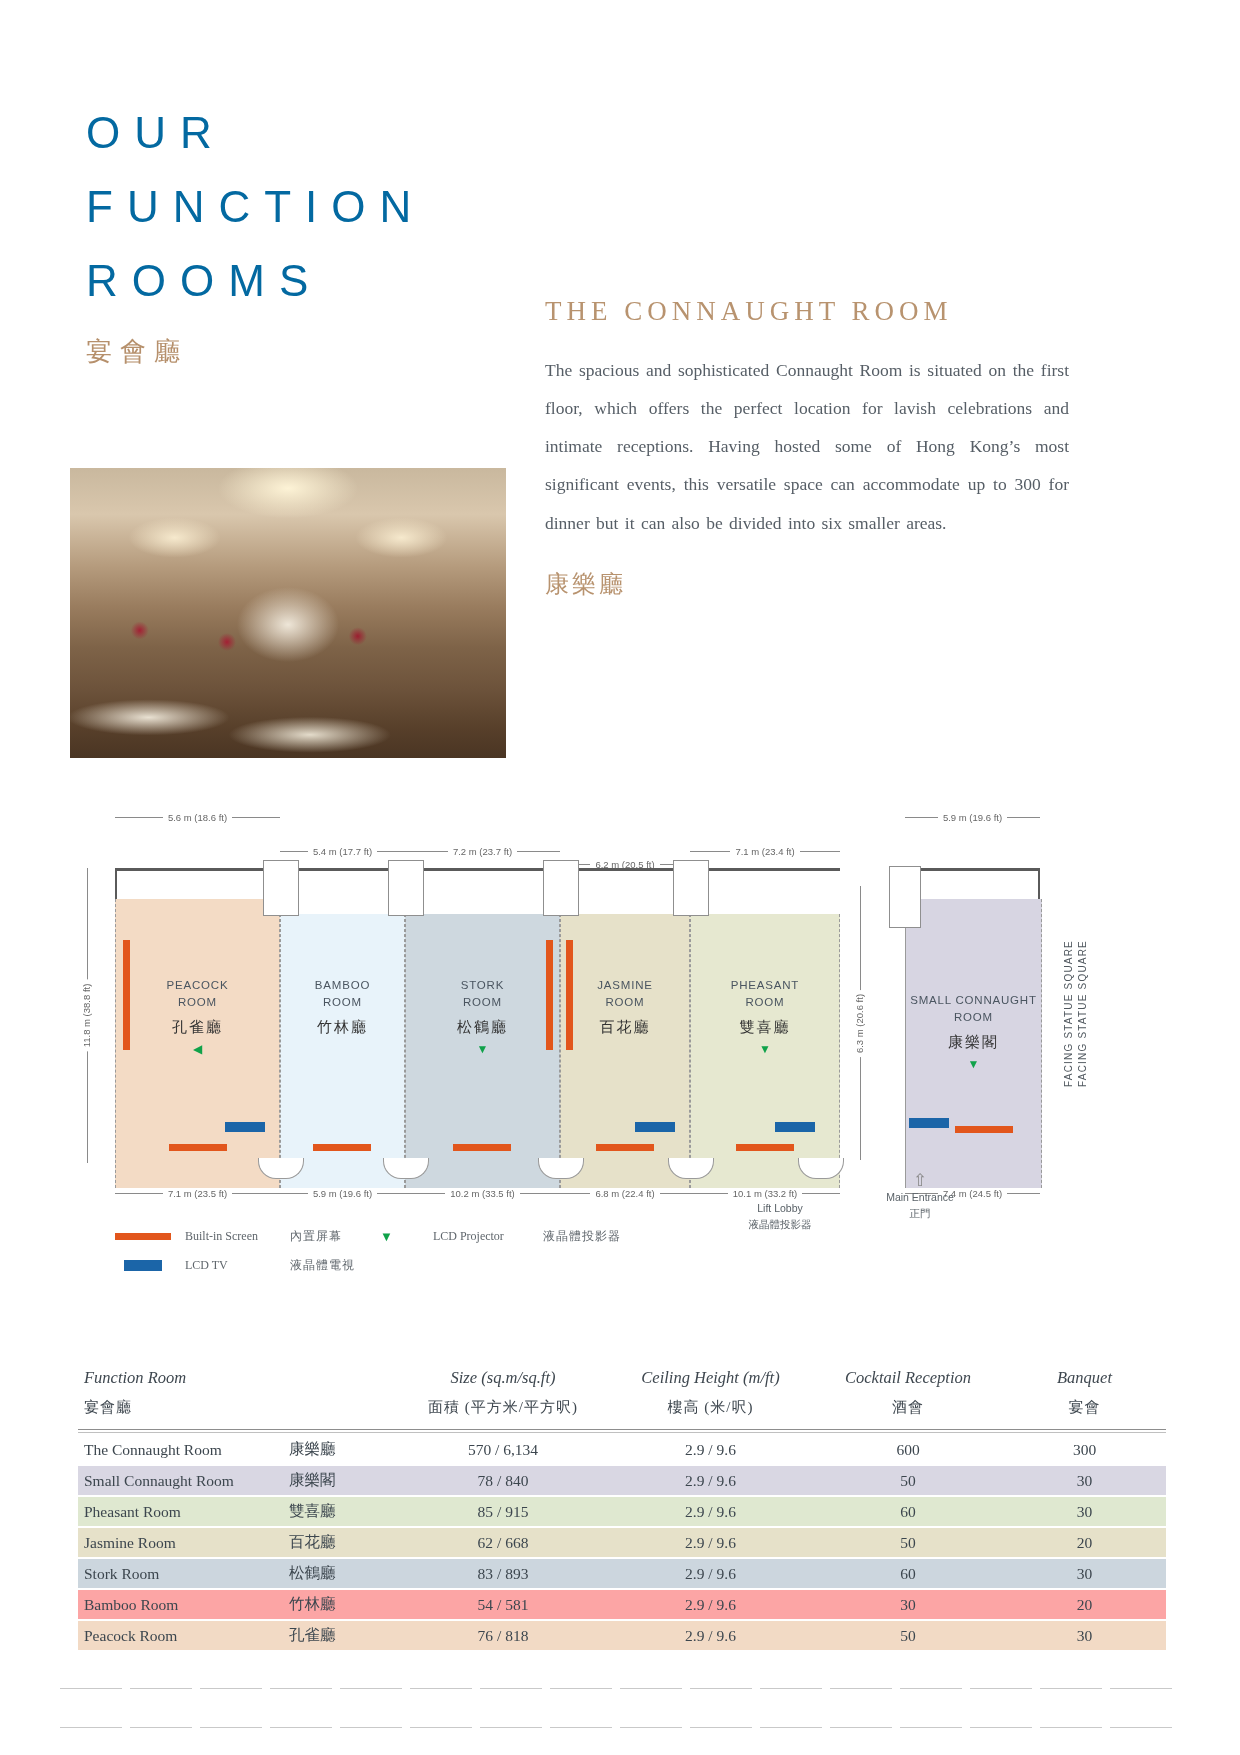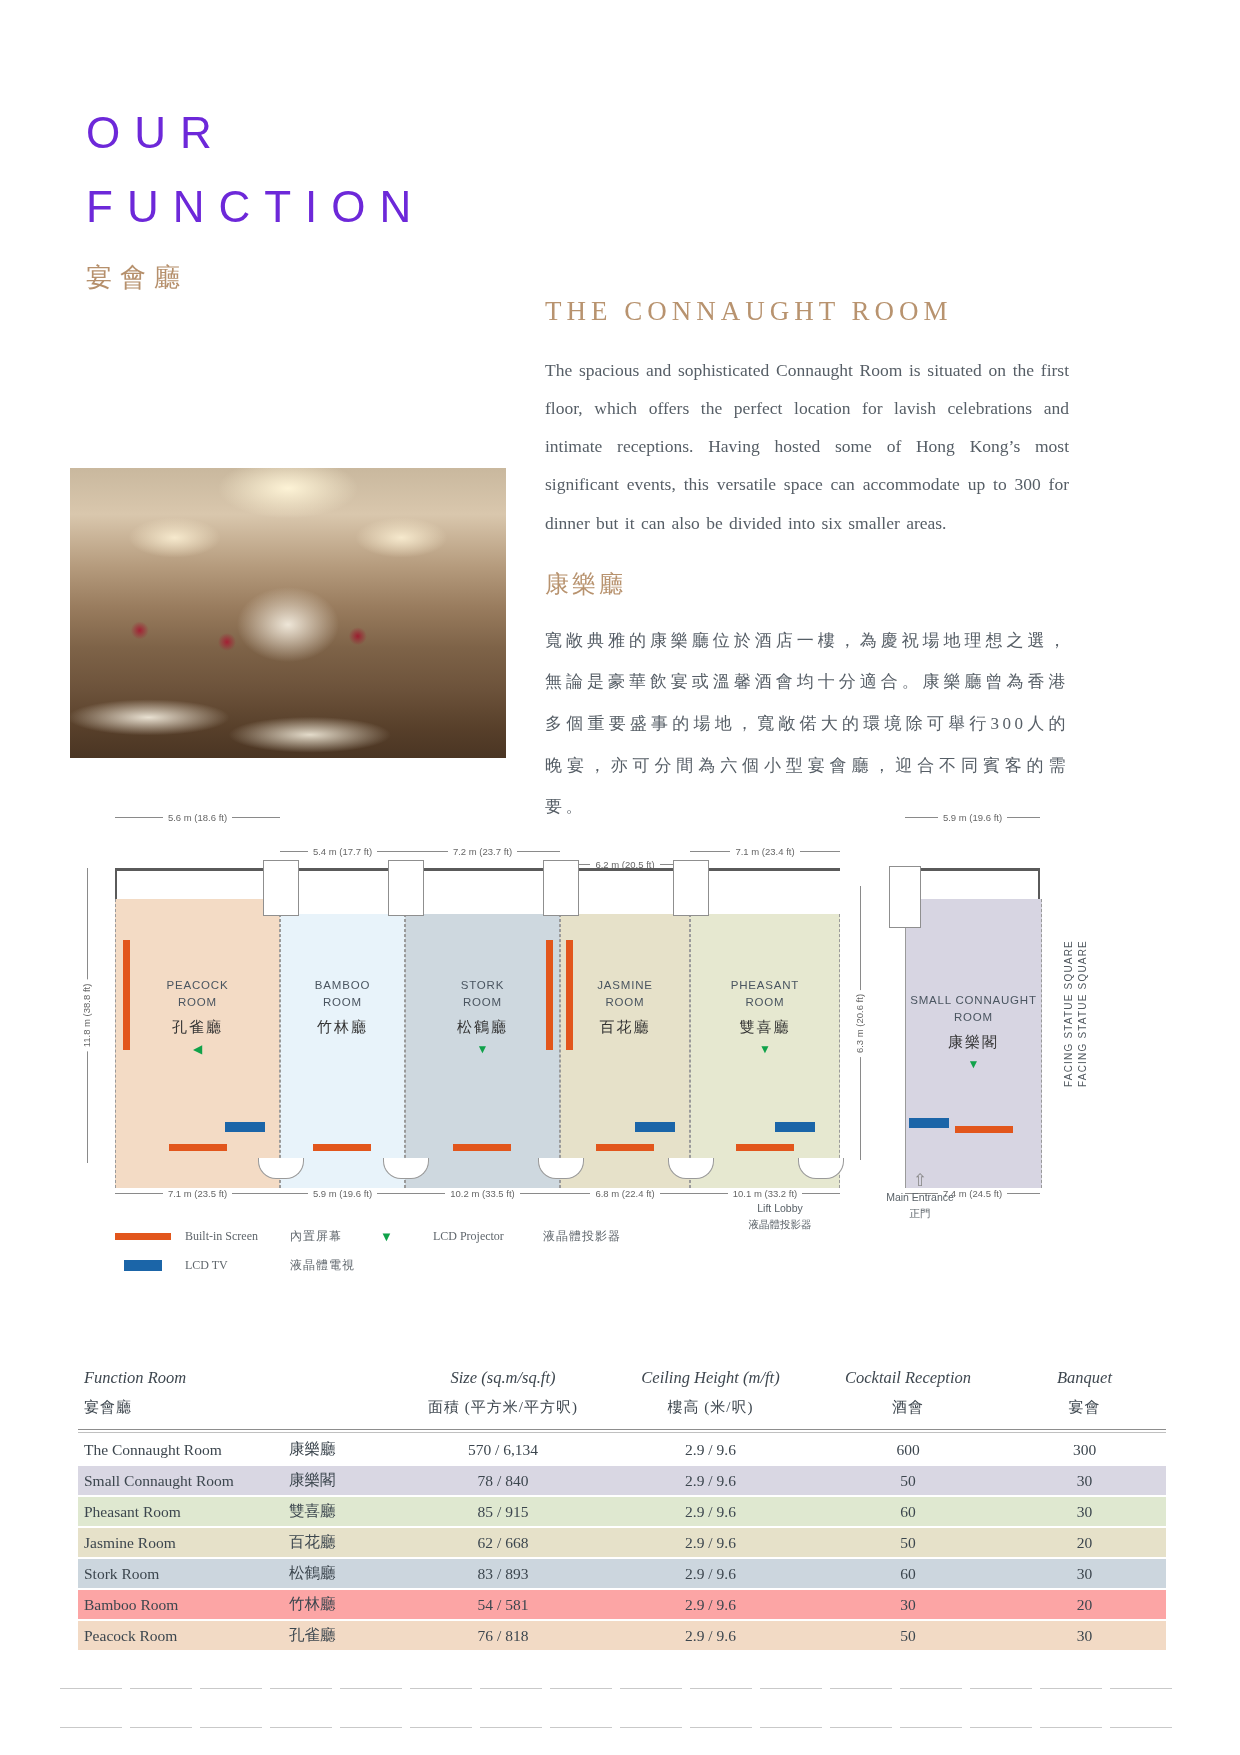--- a/index.html
+++ b/index.html
@@ -2,21 +2,21 @@
 <html><head>
 <meta charset="utf-8">
 <style>
   html,body{margin:0;padding:0;background:#e9e9e9;}
   .page{position:relative;width:1240px;height:1755px;background:#ffffff;margin:0 auto;
         font-family:"Liberation Serif","DejaVu Serif",serif;overflow:hidden;}
 
   
   .title-block{position:absolute;left:86px;top:96px;}
   .title-line{font-family:"Liberation Sans","DejaVu Sans",sans-serif;font-weight:400;
-              font-size:44px;letter-spacing:14px;color:#6d28d9;line-height:74px;}
+              font-size:44px;letter-spacing:14px;color:#0369a1;line-height:74px;}
   .title-zh{margin-top:16px;font-size:26px;letter-spacing:8px;color:#b6906c;}
 
   
   .photo{position:absolute;left:70px;top:468px;width:436px;height:290px;
     background:
       radial-gradient(ellipse 70px 30px at 50% 7%, #fdf3d6 0%, rgba(253,243,214,0) 100%),
       radial-gradient(ellipse 46px 20px at 24% 24%, #f6e9cd 0%, rgba(246,233,205,0) 100%),
       radial-gradient(ellipse 46px 20px at 76% 24%, #f6e9cd 0%, rgba(246,233,205,0) 100%),
       radial-gradient(ellipse 60px 44px at 50% 54%, #eee6d8 0%, rgba(238,230,216,0) 85%),
       radial-gradient(circle 9px at 16% 56%, #a32034 0%, rgba(163,32,52,0) 100%),
@@ -83,30 +83,30 @@
         background:repeating-linear-gradient(90deg,#c9c9c9 0 62px,#ffffff 62px 70px);}
 </style>
 </head>
 <body>
 
 <div class="page">
 
   <div class="title-block">
     <div class="title-line">OUR</div>
     <div class="title-line">FUNCTION</div>
+    <div class="title-line">ROOMS</div>
     <div class="title-zh">宴會廳</div>
   </div>
 
   <div class="photo"></div>
 
   <div class="right-col">
     <h2 class="h-en">THE CONNAUGHT ROOM</h2>
     <p class="p-en">The spacious and sophisticated Connaught Room is situated on the first floor, which offers the perfect location for lavish celebrations and intimate receptions. Having hosted some of Hong Kong’s most significant events, this versatile space can accommodate up to 300 for dinner but it can also be divided into six smaller areas.</p>
     <h3 class="h-zh">康樂廳</h3>
-    <p class="p-zh">寬敞典雅的康樂廳位於酒店一樓，為慶祝場地理想之選，無論是豪華飲宴或溫馨酒會均十分適合。康樂廳曾為香港多個重要盛事的場地，寬敞偌大的環境除可舉行300人的晚宴，亦可分間為六個小型宴會廳，迎合不同賓客的需要。</p>
   </div>
 
   <div class="plan">
 
     <div class="dim-h abs" style="left:40px;top:12px;width:165px;">
         <span class="lbl">5.6 m (18.6 ft)</span>
       </div>
     <div class="dim-h abs" style="left:205px;top:46px;width:125px;">
         <span class="lbl">5.4 m (17.7 ft)</span>
       </div>

